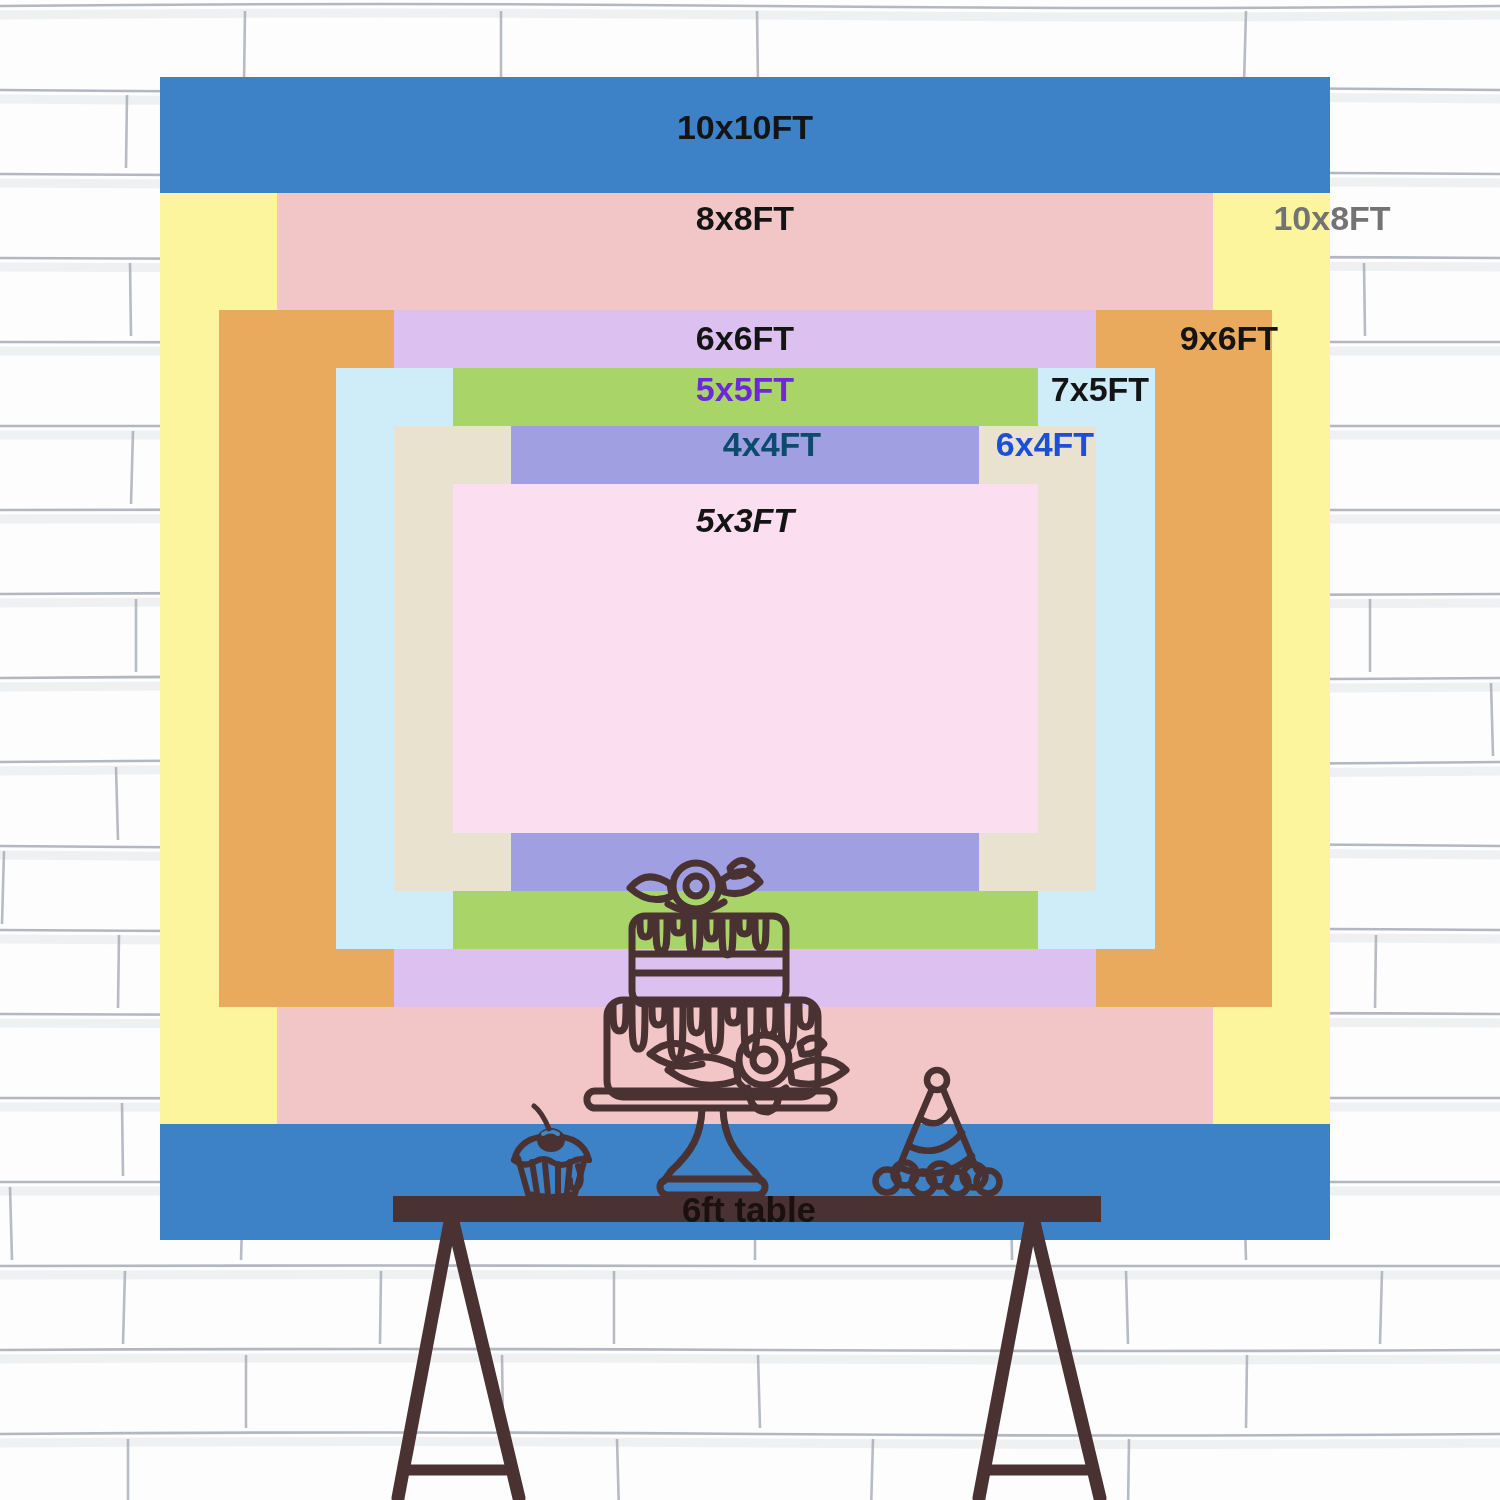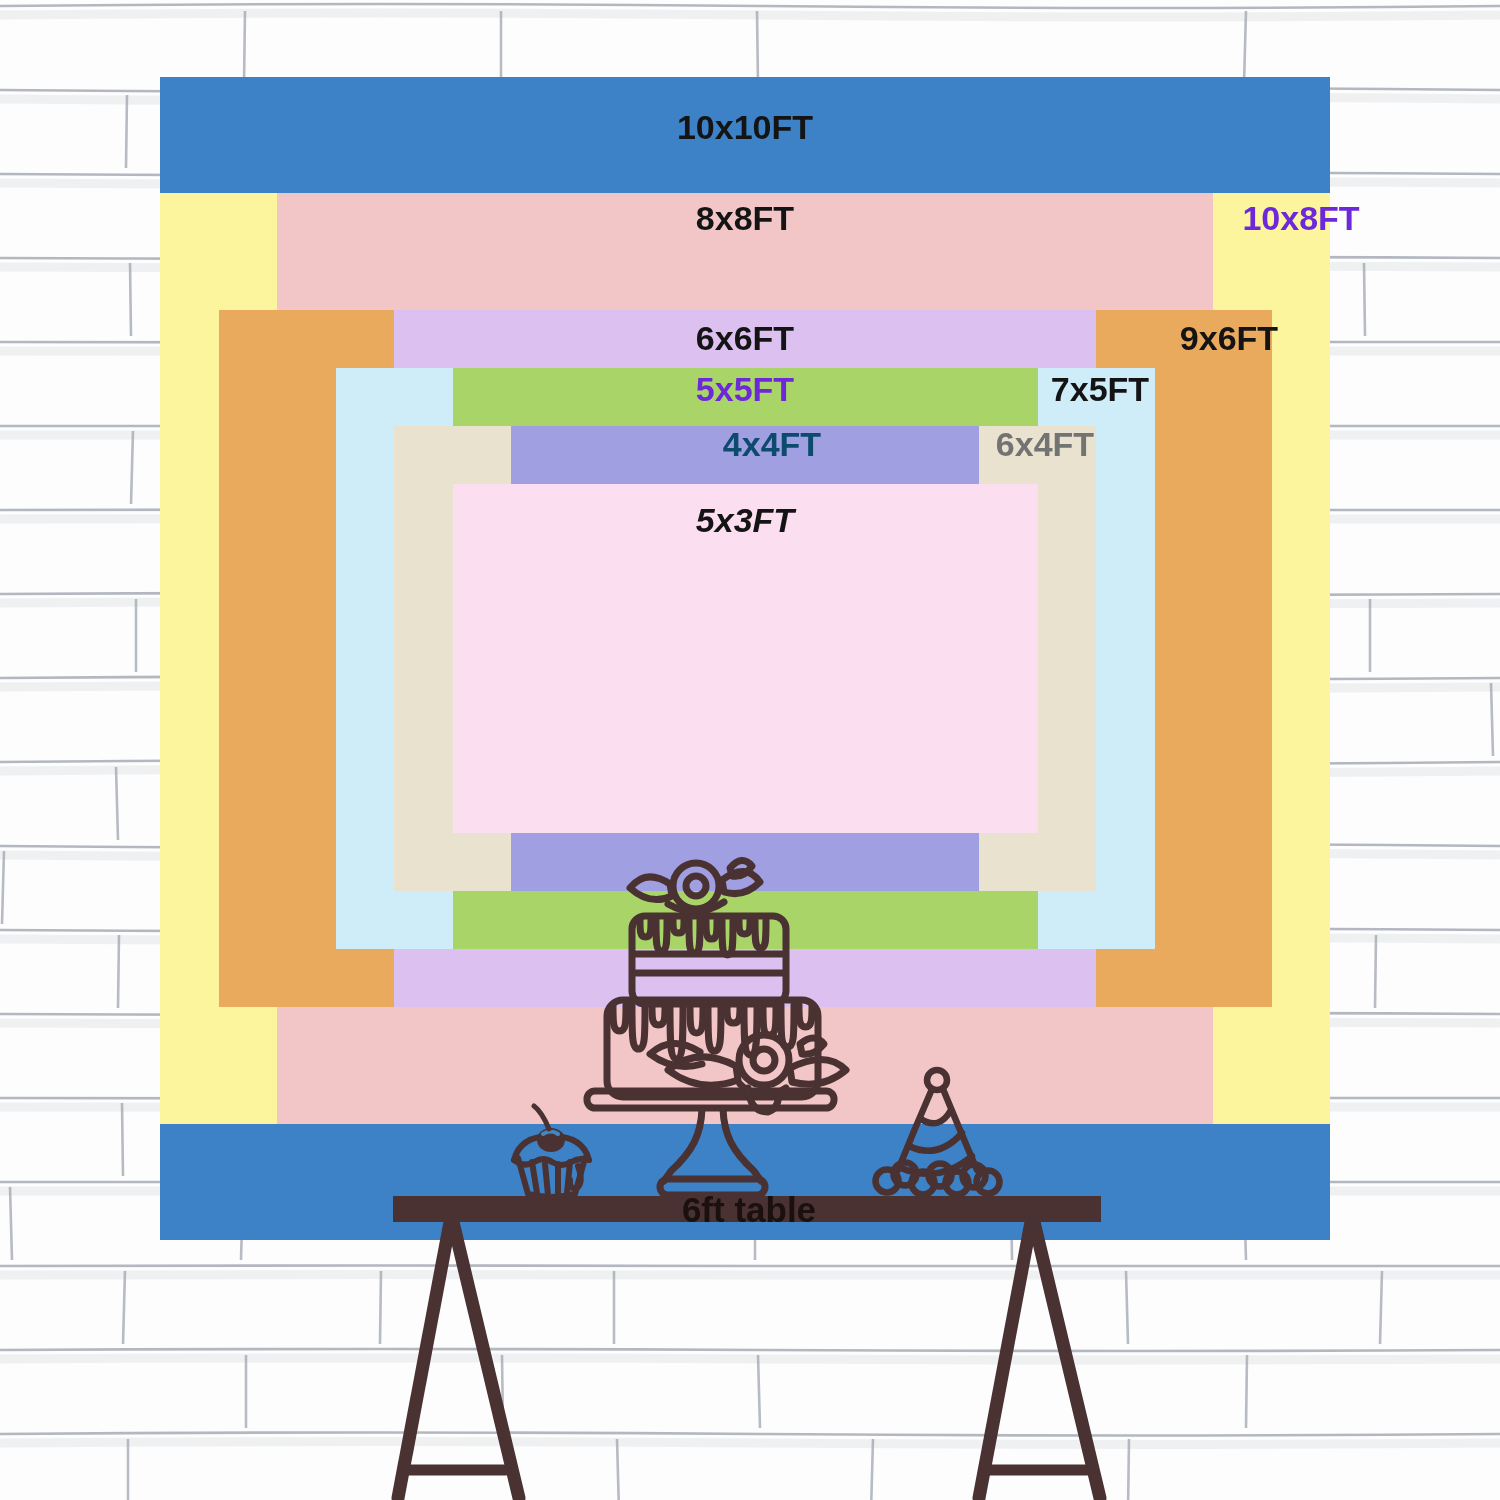--- a/index.html
+++ b/index.html
@@ -154,27 +154,27 @@
       <div class="size-rect" style="left: 160px; top: 193.3px; width: 1170px; height: 930.4px; background: rgb(253, 244, 158);"></div>
       <div class="size-rect" style="left: 277px; top: 193.3px; width: 936px; height: 930.4px; background: rgb(242, 198, 199);"></div>
       <div class="size-rect" style="left: 218.5px; top: 309.6px; width: 1053px; height: 697.8px; background: rgb(234, 170, 94);"></div>
       <div class="size-rect" style="left: 394px; top: 309.6px; width: 702px; height: 697.8px; background: rgb(220, 193, 240);"></div>
       <div class="size-rect" style="left: 335.5px; top: 367.8px; width: 819px; height: 581.5px; background: rgb(207, 236, 249);"></div>
       <div class="size-rect" style="left: 452.5px; top: 367.8px; width: 585px; height: 581.5px; background: rgb(169, 213, 104);"></div>
       <div class="size-rect" style="left: 394px; top: 425.9px; width: 702px; height: 465.2px; background: rgb(233, 226, 207);"></div>
       <div class="size-rect" style="left: 511px; top: 425.9px; width: 468px; height: 465.2px; background: rgb(159, 159, 226);"></div>
       <div class="size-rect" style="left: 452.5px; top: 484.1px; width: 585px; height: 348.9px; background: rgb(251, 222, 239);"></div>
       <div class="size-label" style="left: 745px; top: 127px; color: rgb(20, 20, 20);">10x10FT</div>
-      <div class="size-label" style="left: 1301px; top: 218.3px; color: #6d28d9;">10x8FT</div>
+      <div class="size-label" style="left: 1332px; top: 218.3px; color: #737373;">10x8FT</div>
       <div class="size-label" style="left: 745px; top: 218.3px; color: rgb(20, 20, 20);">8x8FT</div>
       <div class="size-label" style="left: 1213px; top: 337.6px; color: rgb(20, 20, 20); margin-left: 16px;">9x6FT</div>
       <div class="size-label" style="left: 745px; top: 337.6px; color: rgb(20, 20, 20); text-align: right;">6x6FT</div>
       <div class="size-label" style="left: 1100px; top: 388.8px; color: rgb(20, 20, 20);">7x5FT</div>
       <div class="size-label" style="left: 745px; top: 388.8px; color: #6d28d9;">5x5FT</div>
-      <div class="size-label" style="left: 1045px; top: 443.9px; color: #737373;">6x4FT</div>
+      <div class="size-label" style="left: 1045px; top: 443.9px; color: #1d4ed8;">6x4FT</div>
       <div class="size-label" style="left: 772px; top: 443.9px; color: #0c4a6e;">4x4FT</div>
       <div class="size-label" style="left: 745px; top: 520px; color: rgb(20, 20, 20); font-style: italic;">5x3FT</div>
     </div>
 
   <svg class="doodles" width="1500" height="1500">
 
     <g>
       <g class="legs" stroke-width="13" stroke-linecap="round" fill="none" stroke="#4a3132">
         <path d="M450 1222 L398 1498"></path>
         <path d="M453 1222 L519 1498"></path>

